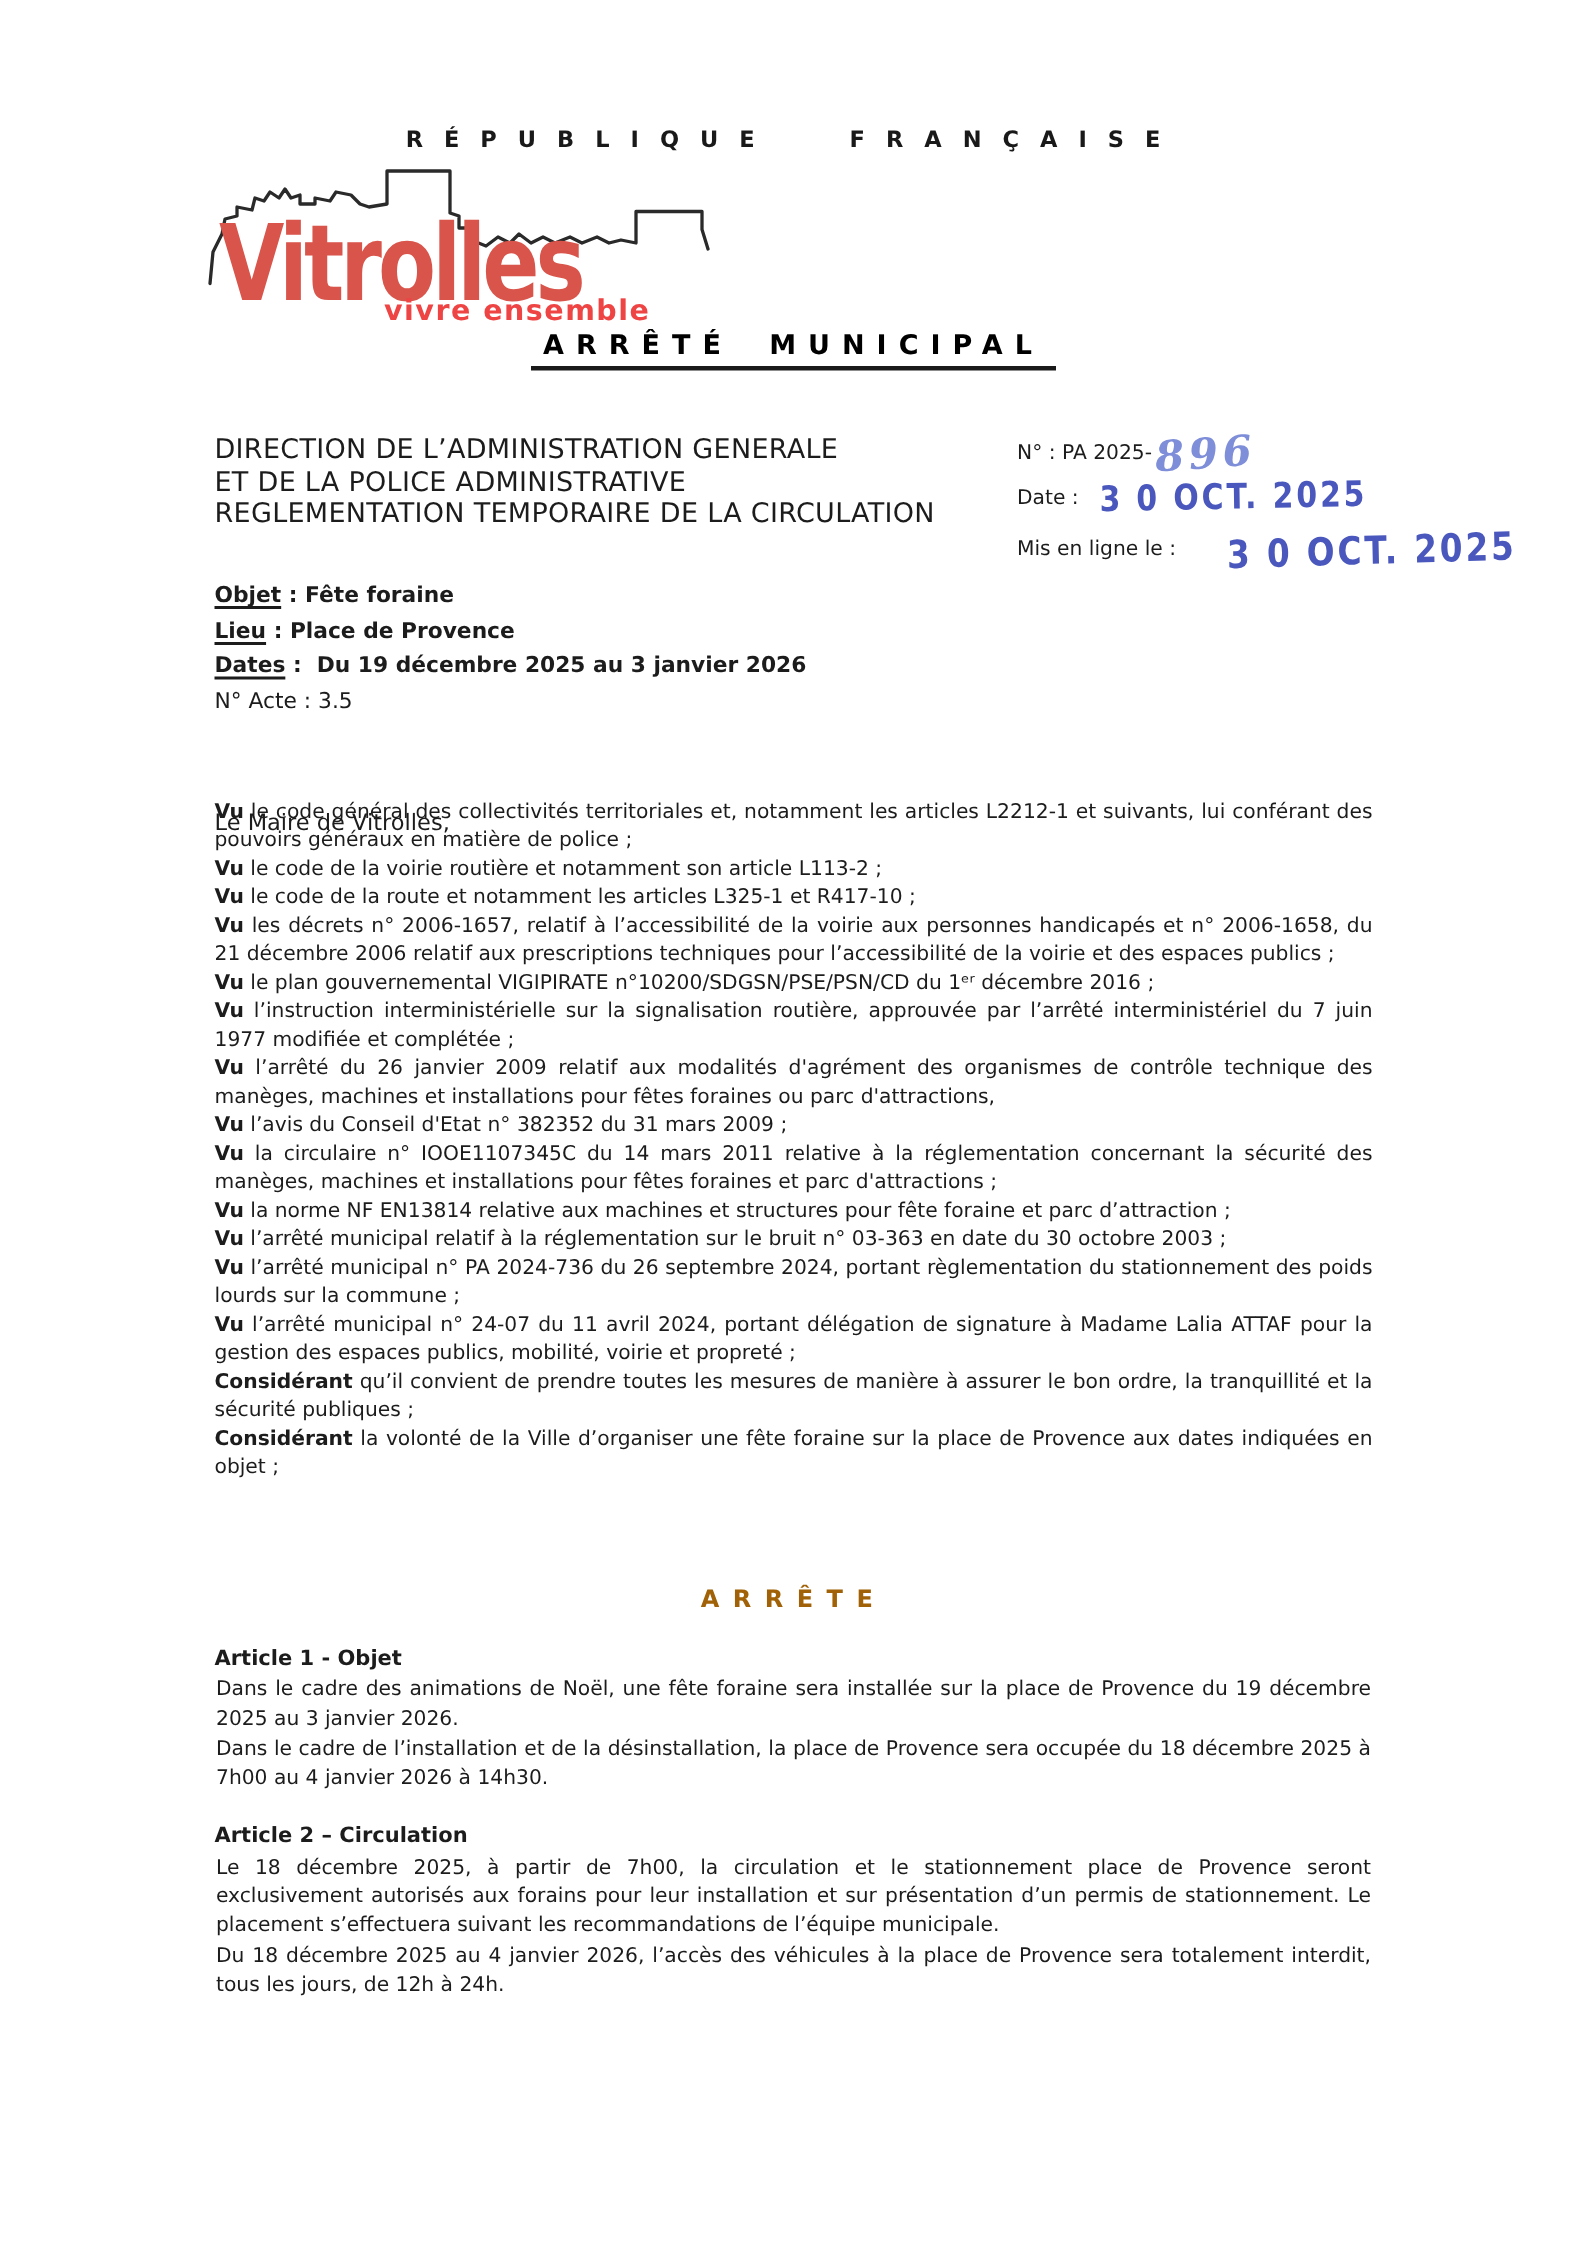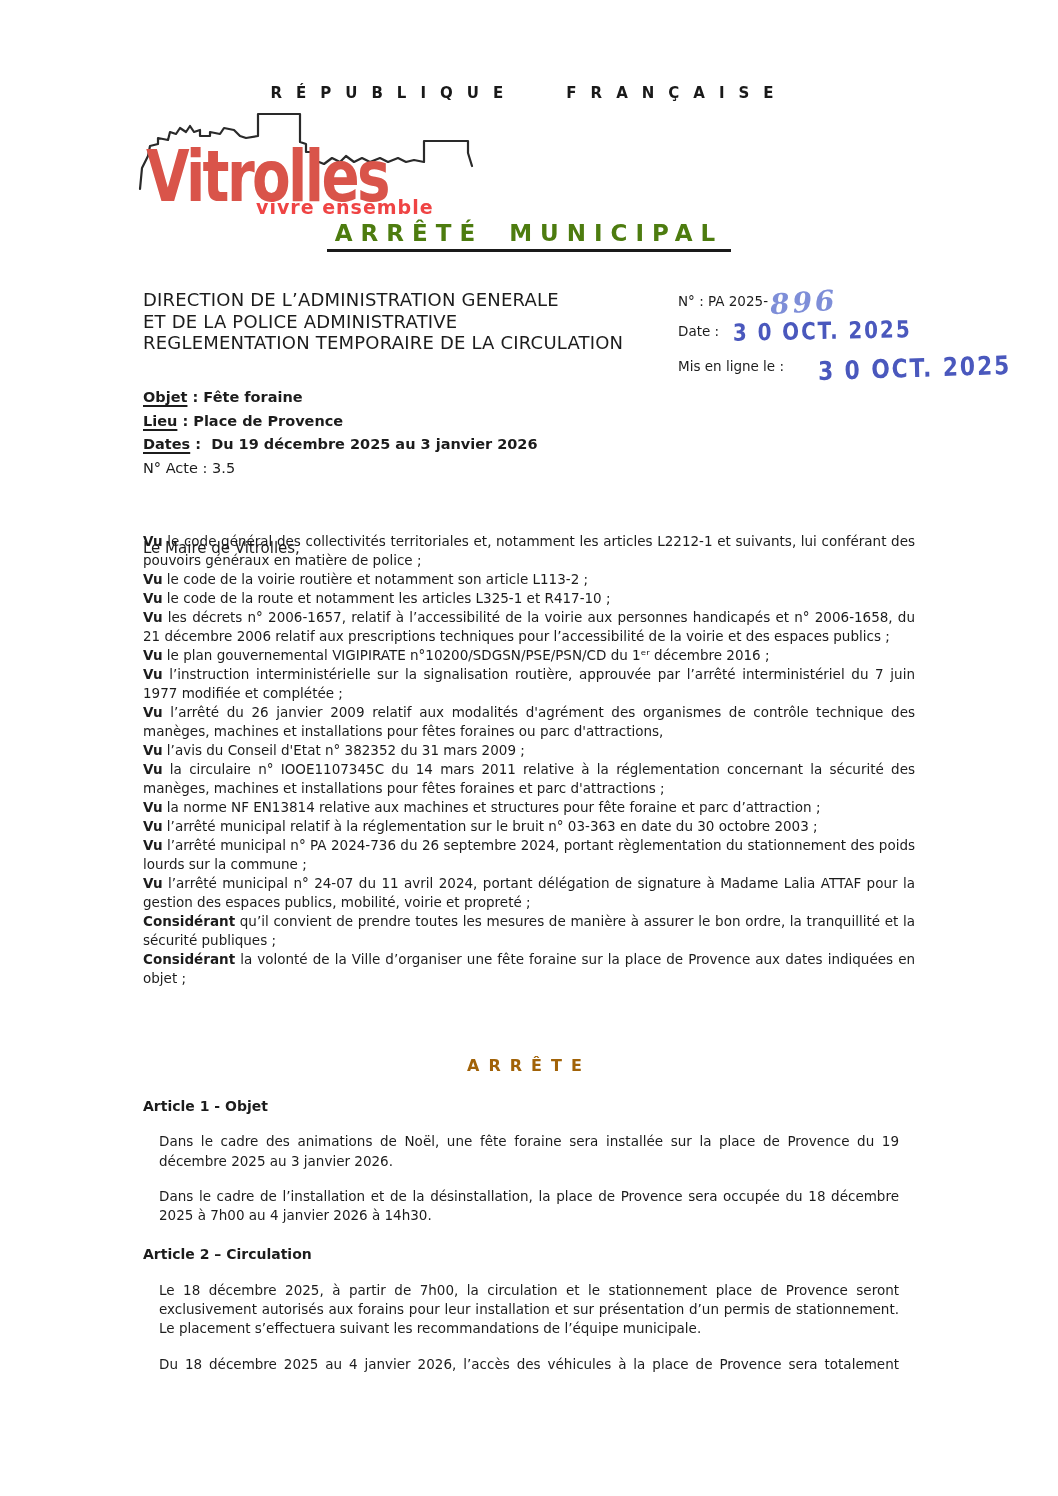--- a/index.html
+++ b/index.html
@@ -31,23 +31,23 @@
     line-height: 1;
   }
   .logo-tagline {
     position: absolute; left: 120px; top: 88px;
     font-size: 19px; font-weight: 600; color: #ef4444; letter-spacing: 1px;
   }
 
   
   .doc-title { position: absolute; top: 220px; left: 0; width: 100%; text-align: center; }
   .doc-title .inner {
-    display: inline-block; font-size: 23px; font-weight: bold;
+    display: inline-block; font-size: 18px; font-weight: bold;
     letter-spacing: 8px; word-spacing: 10px;
-    border-bottom: 3px solid #1a1a1a; padding: 0 8px 3px 8px; color: #4d7c0f;
+    border-bottom: 3px solid #1a1a1a; padding: 0 8px 3px 8px; color: #000000;
     white-space: nowrap;
   }
 
   
   .direction-block {
     position: absolute; left: 143px; top: 289px;
     font-size: 18px; line-height: 21.5px; letter-spacing: 0.2px;
   }
 
   
@@ -92,21 +92,21 @@
     color: #a16207; white-space: nowrap;
   }
 
   
   .articles-block {
     position: absolute; left: 143px; top: 1097px; width: 772px;
     font-size: 13.5px; line-height: 19.3px; text-align: justify;
   }
   .article + .article { margin-top: 20px; }
   .article-heading { font-weight: bold; font-size: 14px; text-align: left; }
-  .body-p { margin: 16px; }
+  .body-p { margin: 1px; }
 
   
   .footer {
     position: absolute; top: 1386px; left: 0; width: 100%;
     text-align: center; font-size: 12.5px; color: #2b2b2b; letter-spacing: 0.2px;
     white-space: nowrap;
   }
   .footer-link { color: #8b5cf6; text-decoration: underline; cursor: pointer; }
 </style>
 </head>

